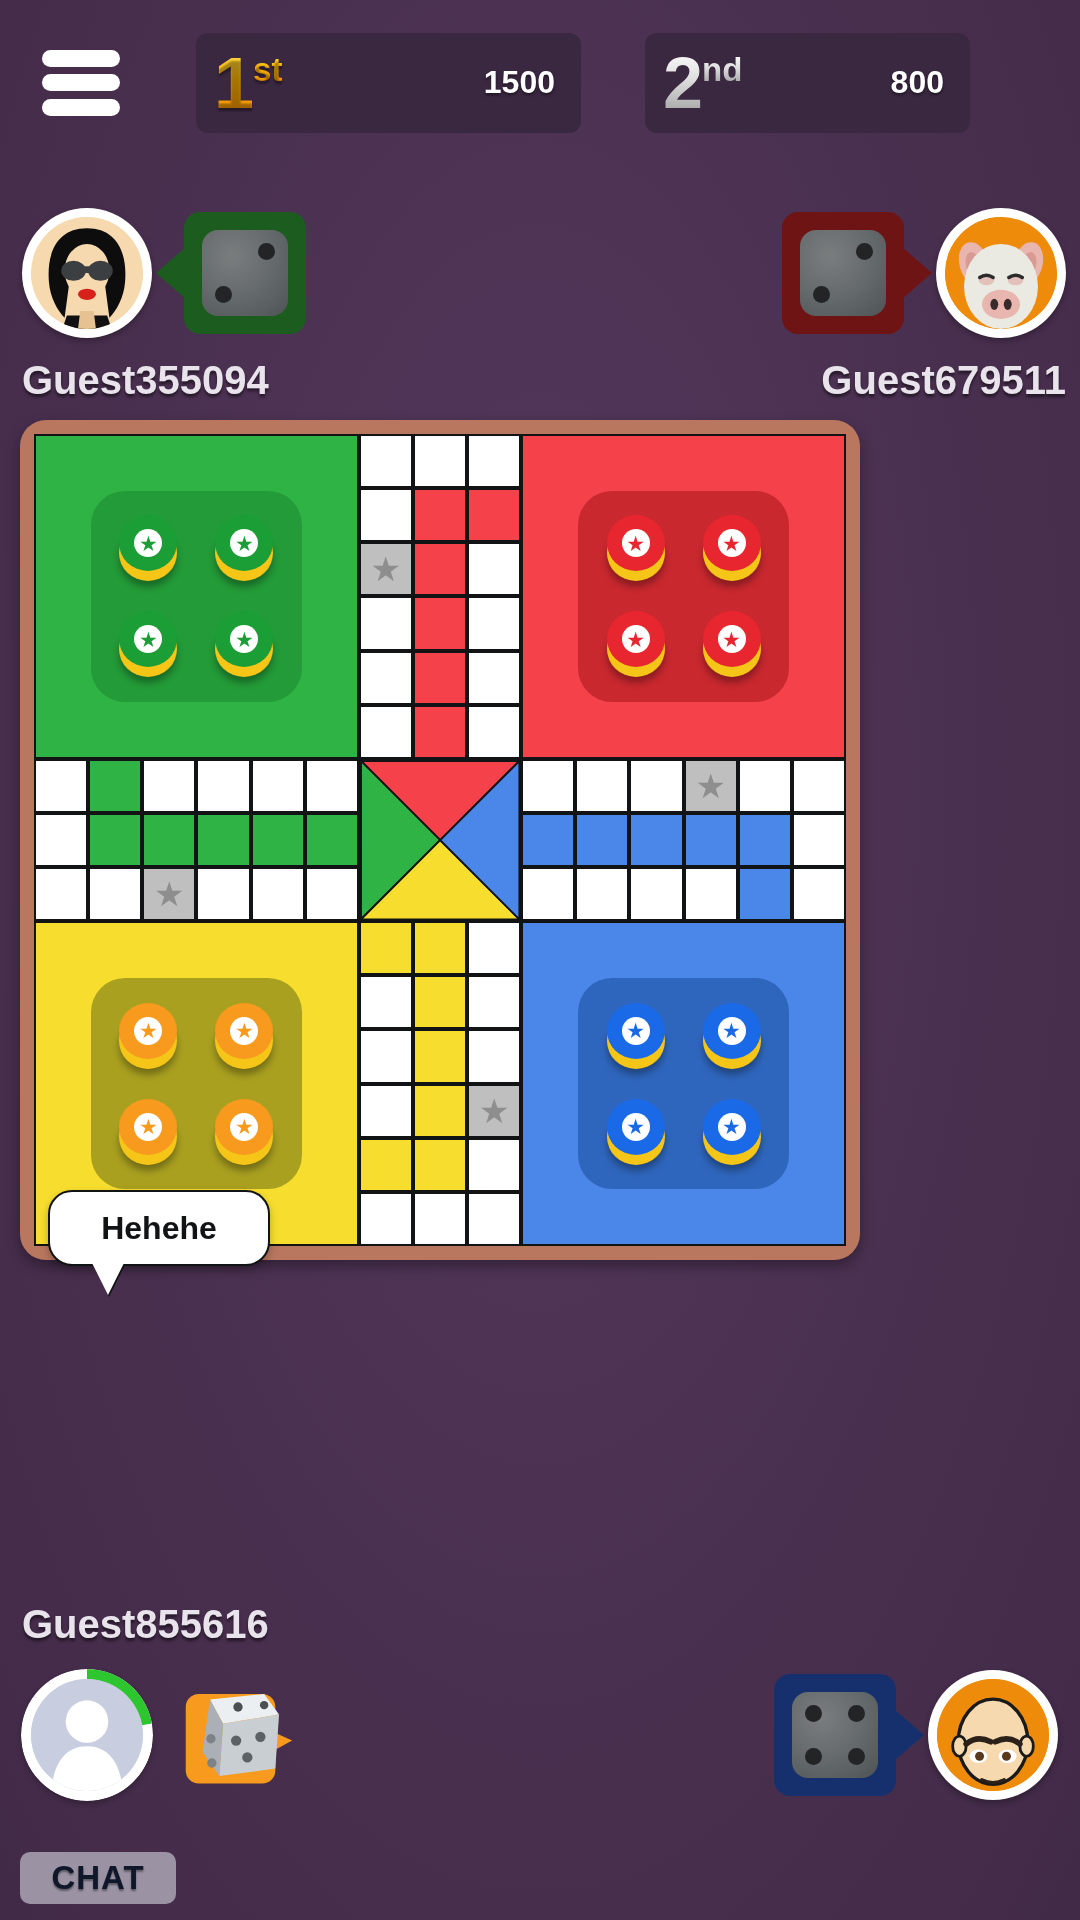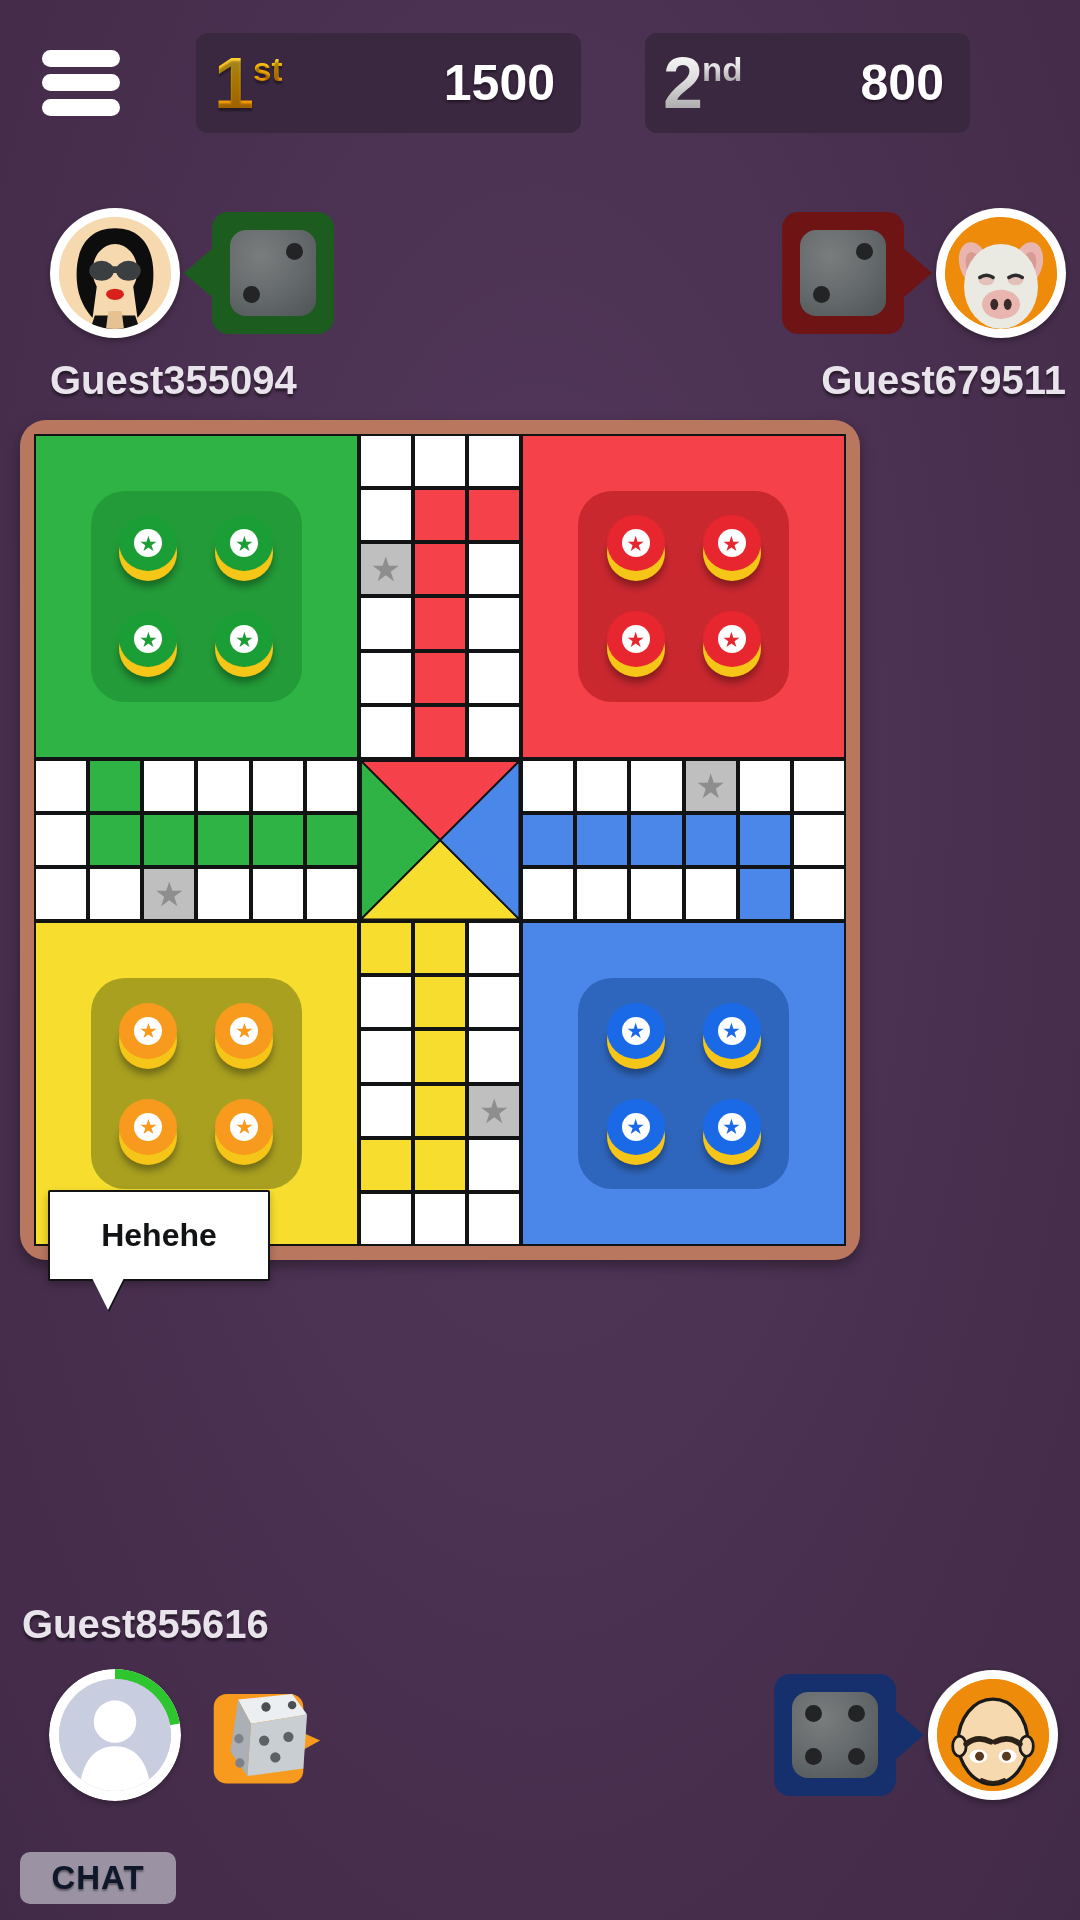--- a/index.html
+++ b/index.html
@@ -46,27 +46,27 @@
   .rank.gold .num, .rank.gold .sup {
     background: linear-gradient(180deg,#ffe14d 0%,#ffb600 45%,#f08a00 100%);
     -webkit-background-clip: text; background-clip: text; color: transparent;
     text-shadow: 0 3px 2px rgba(0,0,0,.35);
   }
   .rank.silver .num, .rank.silver .sup {
     background: linear-gradient(180deg,#ffffff 0%,#dedede 45%,#9b9b9b 100%);
     -webkit-background-clip: text; background-clip: text; color: transparent;
   }
   .prize .amount {
-    color: #ffffff; font-size: 50px; font-weight: bold;
+    color: #ffffff; font-size: 32px; font-weight: bold;
     text-shadow: 0 2px 3px rgba(0,0,0,.45);
   }
 
   
   .player {
-    position: absolute; display: flex; align-items: center; margin-left: 28px;
+    position: absolute; display: flex; align-items: center;
   }
   .player .stack { display: flex; align-items: center; }
   .avatar {
     width: 130px; height: 130px; border-radius: 50%;
     background: #ffffff; position: relative; flex: none;
     box-shadow: 0 3px 6px rgba(0,0,0,.3);
   }
   .avatar .inner {
     position: absolute; inset: 9px; border-radius: 50%;
     overflow: hidden; display: flex; align-items: flex-end; justify-content: center;
@@ -178,22 +178,22 @@
   
   .center {
     grid-area: 7 / 7 / span 3 / span 3;
     position: relative; border: 2px solid #111315; background: #fff;
   }
   .center svg { width: 100%; height: 100%; display: block; }
 
   
   .bubble {
     position: absolute; left: 48px; top: 1190px;
-    width: 222px; height: 91px; background: #ffffff;
-    border-radius: 2px; border: 2px solid #111315;
+    width: 222px; height: 76px; background: #ffffff;
+    border-radius: 24px; border: 2px solid #111315;
     display: flex; align-items: center; justify-content: center;
     box-shadow: 0 4px 8px rgba(0,0,0,.25);
   }
   .bubble .txt { font-size: 32px; font-weight: bold; color: #111315; }
   .bubble .tail {
     position: absolute; left: 42px; bottom: -31px;
     width: 0; height: 0;
     border-left: 16px solid transparent; border-right: 16px solid transparent;
     border-top: 32px solid #ffffff;
     filter: drop-shadow(1px 2px 0 #111315);

